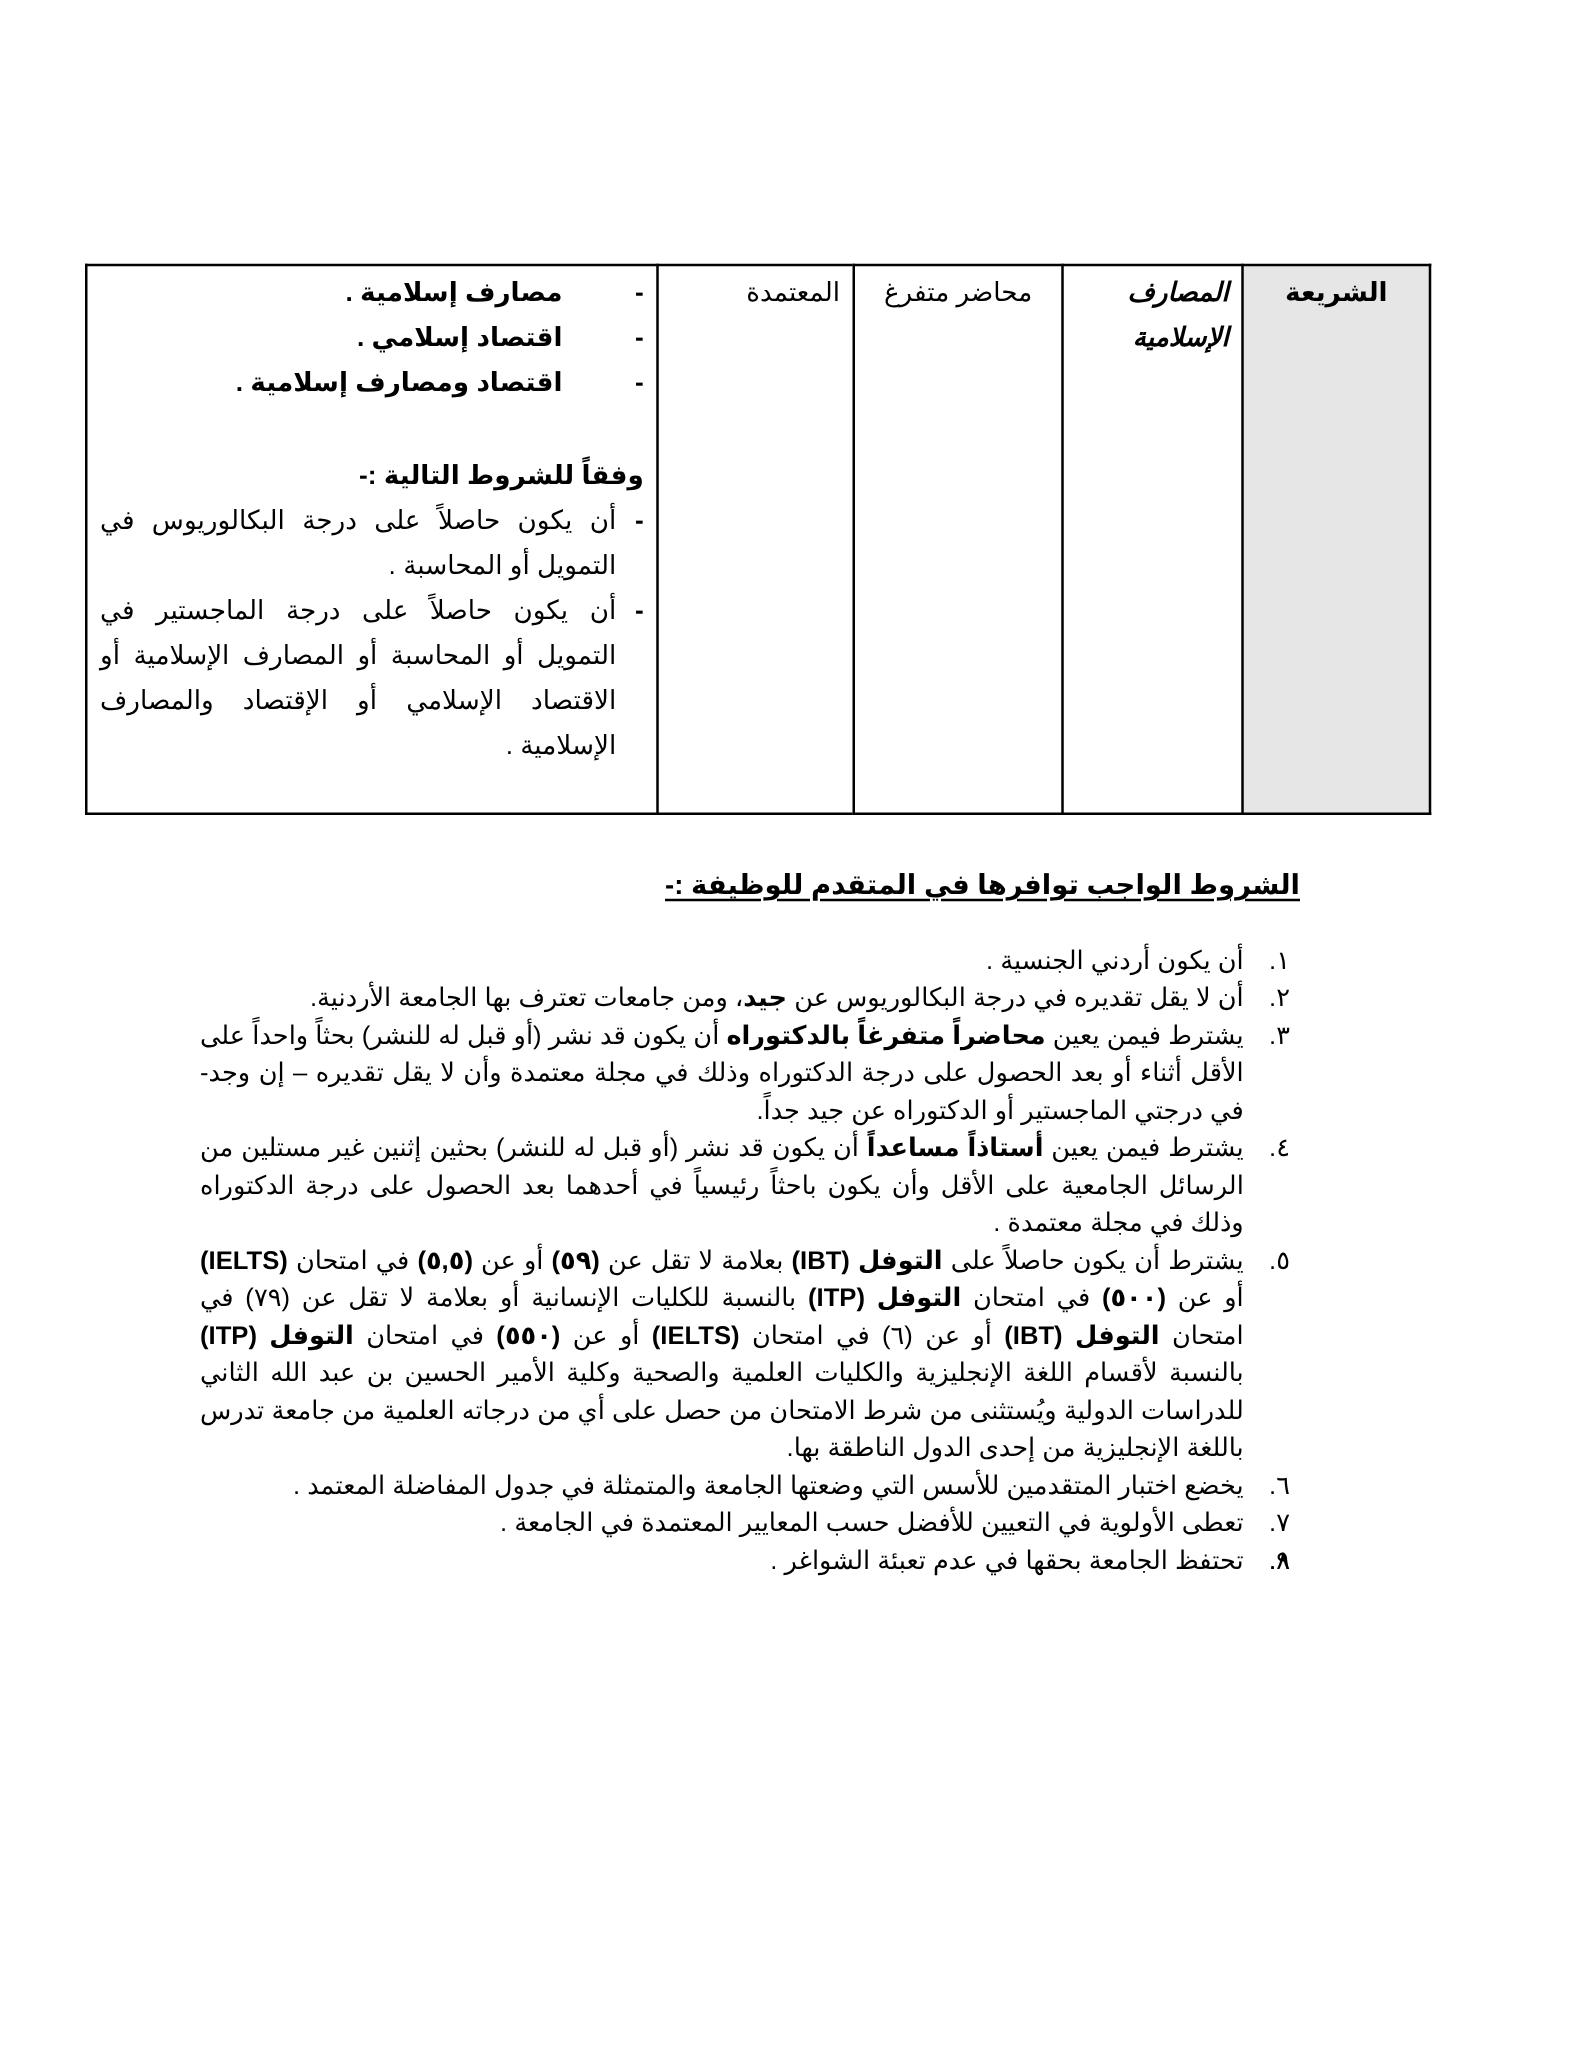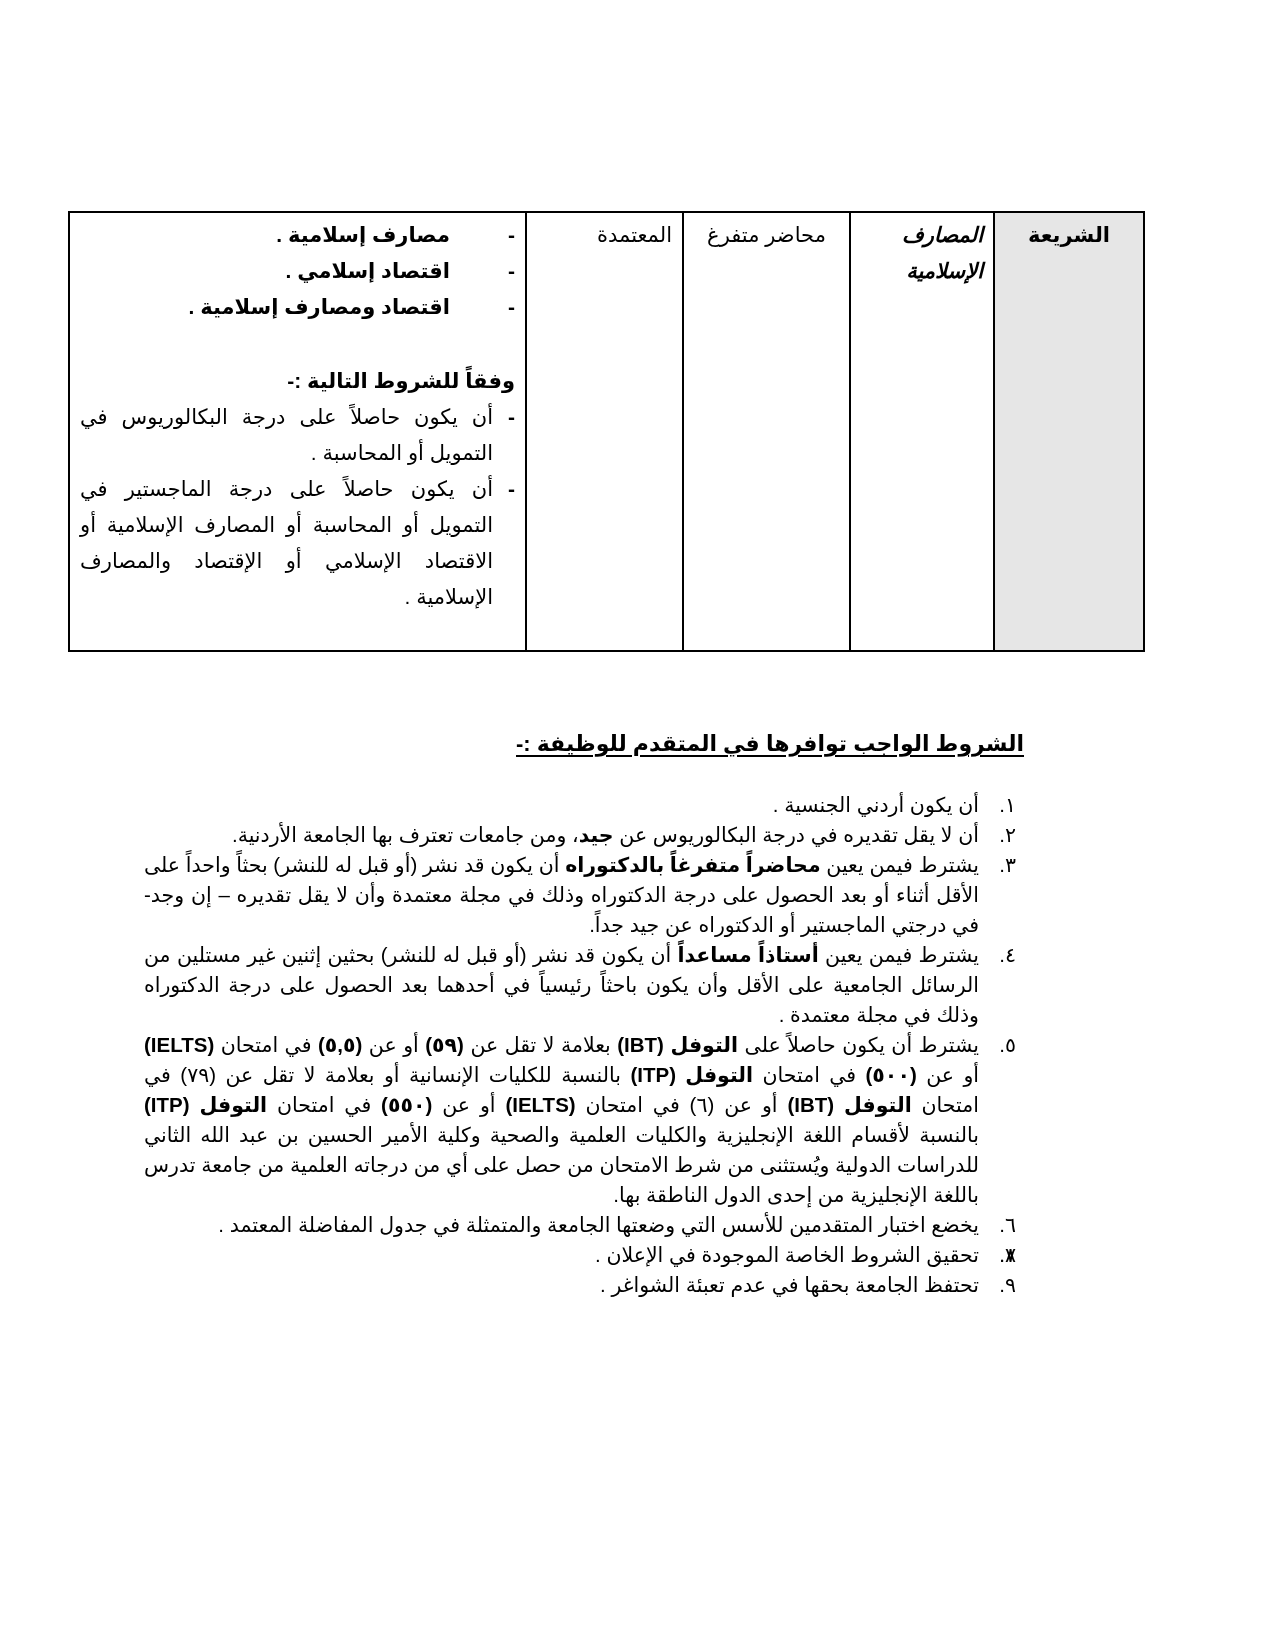--- a/index.html
+++ b/index.html
@@ -15,21 +15,21 @@
   td.c-req { text-align:right; padding:4px 40px 4px 8px; }
 
   .majors { list-style:none; margin:0; padding:0; }
   .majors li { font-weight:bold; position:relative; padding-right:65px; line-height:36px; }
   .majors li .dash { position:absolute; right:0; top:0; }
   .cond-title { font-weight:bold; margin-top:38px; line-height:36px; }
   .conds { list-style:none; margin:0; padding:0; }
   .conds li { position:relative; padding-right:22px; text-align:justify; text-align-last:right; line-height:36px; }
   .conds li .dash { position:absolute; right:0; top:0; font-weight:bold; }
 
-  .section { position:absolute; left:144px; top:695px; width:880px; direction:rtl;margin-top:36px; }
+  .section { position:absolute; left:160px; top:695px; width:880px; direction:rtl; }
   .sec-title { font-size:22px; font-weight:bold; text-decoration:underline; text-underline-offset:4px; text-align:right; margin:0 0 33px 0; }
   ol.rules { list-style:none; margin:0; padding:0; font-size:20.5px; line-height:30px; }
   ol.rules li { position:relative; padding-right:45px; text-align:justify; text-align-last:right; }
   ol.rules li .num { position:absolute; right:8px; top:0; }
   b { font-weight:bold; }
 </style>
 </head>
 <body>
 
 <div class="page">
@@ -67,19 +67,19 @@
 
   <div class="section">
     <div class="sec-title">الشروط الواجب توافرها في المتقدم للوظيفة :-</div>
     <ol class="rules" id="rules">
         <li><span class="num">١.</span><span>أن يكون أردني الجنسية .</span></li>
         <li><span class="num">٢.</span><span>أن لا يقل تقديره في درجة البكالوريوس عن </span><b>جيد</b><span>، ومن جامعات تعترف بها الجامعة الأردنية.</span></li>
         <li><span class="num">٣.</span><span>يشترط فيمن يعين </span><b>محاضراً متفرغاً بالدكتوراه</b><span> أن يكون قد نشر (أو قبل له للنشر) بحثاً واحداً على الأقل أثناء أو بعد الحصول على درجة الدكتوراه وذلك في مجلة معتمدة وأن لا يقل تقديره – إن وجد- في درجتي الماجستير أو الدكتوراه عن جيد جداً.</span></li>
         <li><span class="num">٤.</span><span>يشترط فيمن يعين </span><b>أستاذاً مساعداً</b><span> أن يكون قد نشر (أو قبل له للنشر) بحثين إثنين غير مستلين من الرسائل الجامعية على الأقل وأن يكون باحثاً رئيسياً في أحدهما بعد الحصول على درجة الدكتوراه وذلك في مجلة معتمدة .</span></li>
         <li><span class="num">٥.</span><span>يشترط أن يكون حاصلاً على </span><b>التوفل (IBT)</b><span> بعلامة لا تقل عن </span><b>(٥٩)</b><span> أو عن </span><b>(٥,٥)</b><span> في امتحان </span><b>(IELTS)</b><span> أو عن </span><b>(٥٠٠)</b><span> في امتحان </span><b>التوفل (ITP)</b><span> بالنسبة للكليات الإنسانية أو بعلامة لا تقل عن (٧٩) في امتحان </span><b>التوفل (IBT)</b><span> أو عن (٦) في امتحان </span><b>(IELTS)</b><span> أو عن </span><b>(٥٥٠)</b><span> في امتحان </span><b>التوفل (ITP)</b><span> بالنسبة لأقسام اللغة الإنجليزية والكليات العلمية والصحية وكلية الأمير الحسين بن عبد الله الثاني للدراسات الدولية ويُستثنى من شرط الامتحان من حصل على أي من درجاته العلمية من جامعة تدرس باللغة الإنجليزية من إحدى الدول الناطقة بها.</span></li>
         <li><span class="num">٦.</span><span>يخضع اختبار المتقدمين للأسس التي وضعتها الجامعة والمتمثلة في جدول المفاضلة المعتمد .</span></li>
-        <li><span class="num">٧.</span></li>
-        <li><span class="num">٨.</span><span>تحقيق الشروط الخاصة الموجودة في الإعلان .</span></li>
+        <li><span class="num">٧.</span><span>تعطى الأولوية في التعيين للأفضل حسب المعايير المعتمدة في الجامعة .</span></li>
+        <li><span class="num">٨.</span></li>
         <li><span class="num">٩.</span><span>تحتفظ الجامعة بحقها في عدم تعبئة الشواغر .</span></li>
       </ol>
   </div>
 
 </div>
 
 </body></html>

